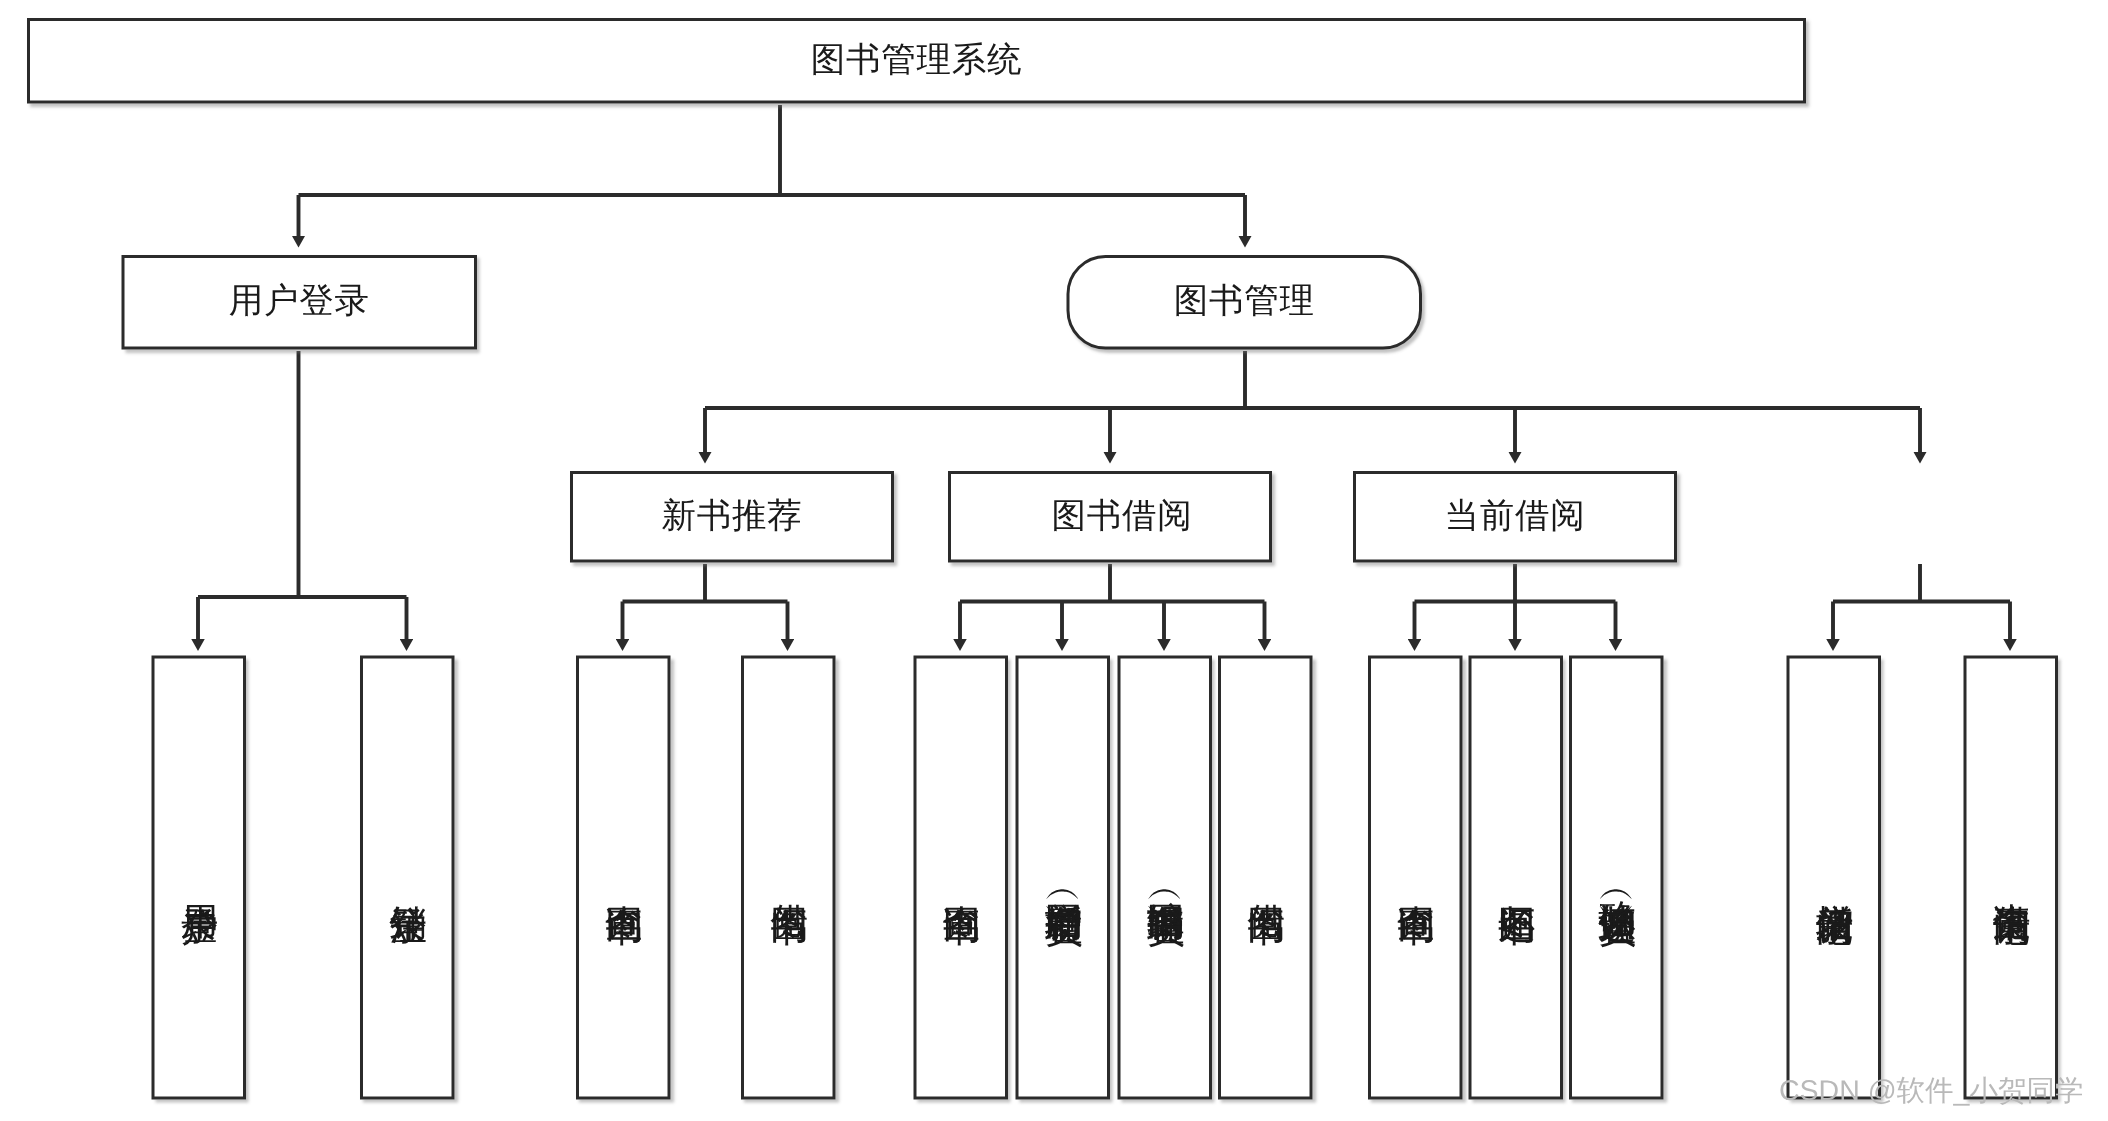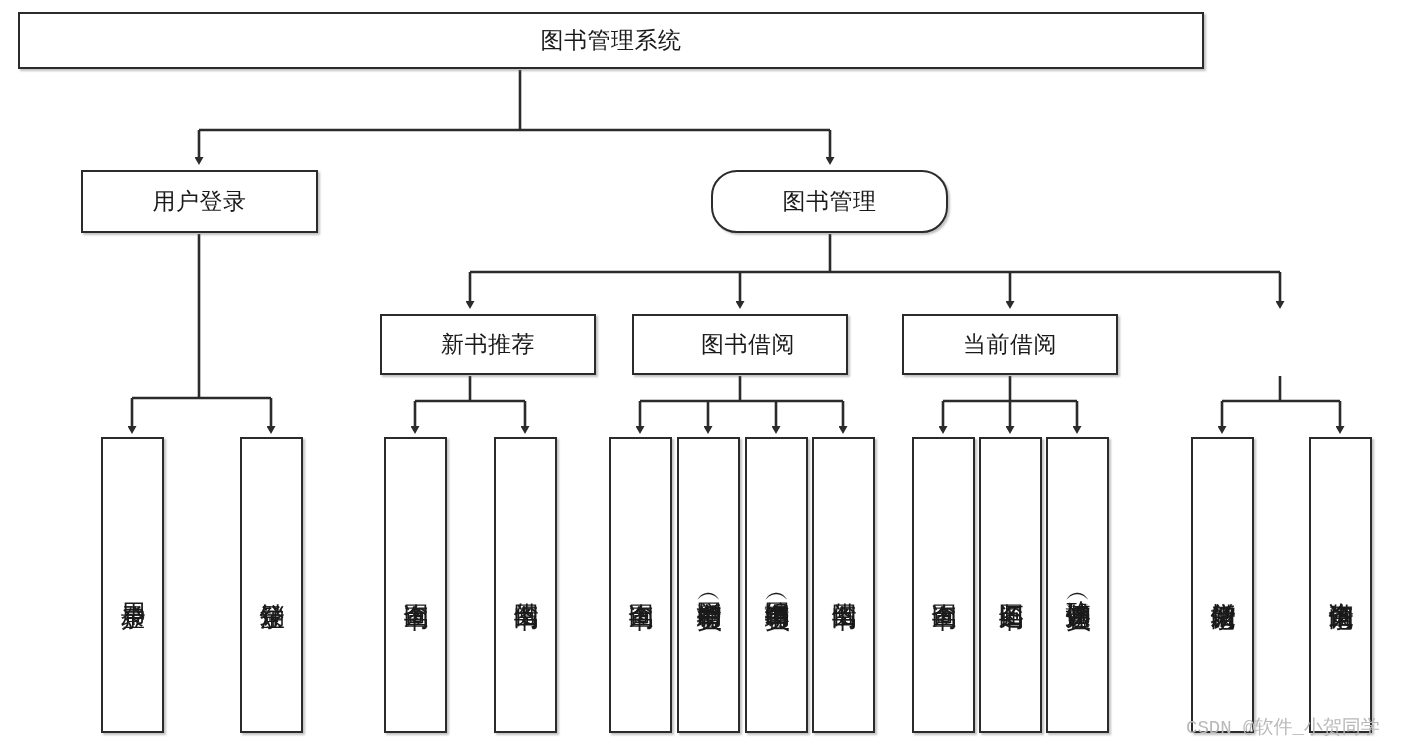--- a/index.html
+++ b/index.html
@@ -65,21 +65,21 @@
     max-height: 100%;
   }
   #watermark {
     position: absolute;
     left: 1186px;
     top: 714px;
     font-size: 19px;
     color: #b9b9b9;
     white-space: nowrap;
     z-index: 5;
-    font-family: Liberation Mono, monospace;
+    font-family: Liberation Sans, sans-serif;
   }
 </style>
 </head>
 <body>
 
 <div id="diagram-root">
 
   <svg id="edge-layer" viewBox="0 0 1405 747" xmlns="http://www.w3.org/2000/svg">
     <defs>
       <marker id="arrowhead" markerWidth="8" markerHeight="9" refX="1" refY="4.5" orient="auto" markerUnits="userSpaceOnUse">

